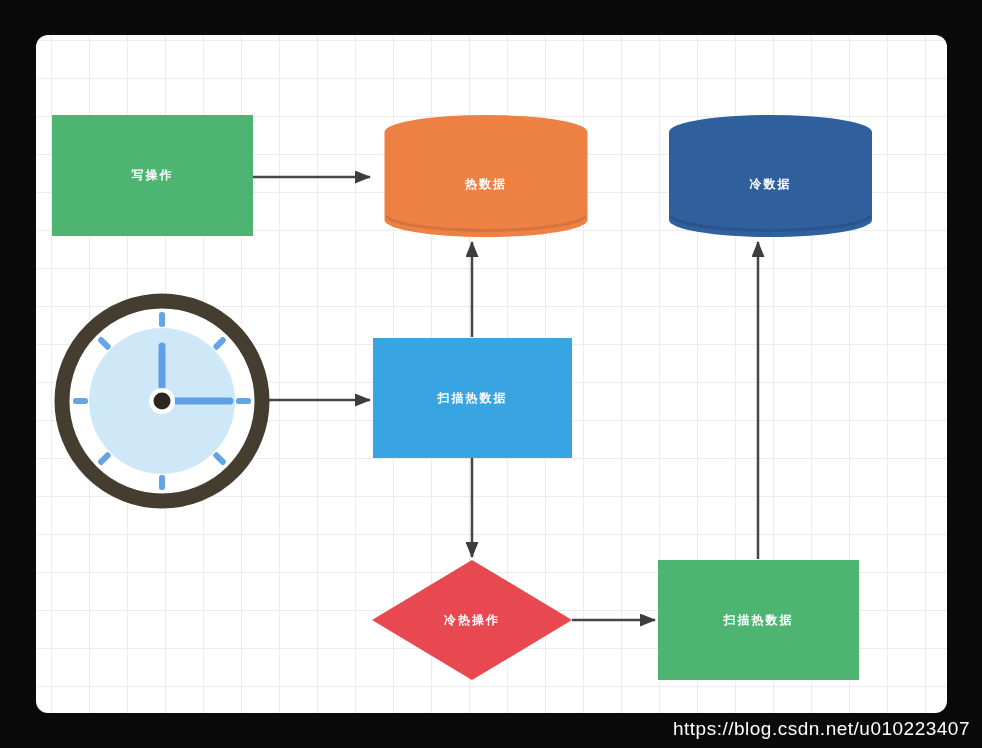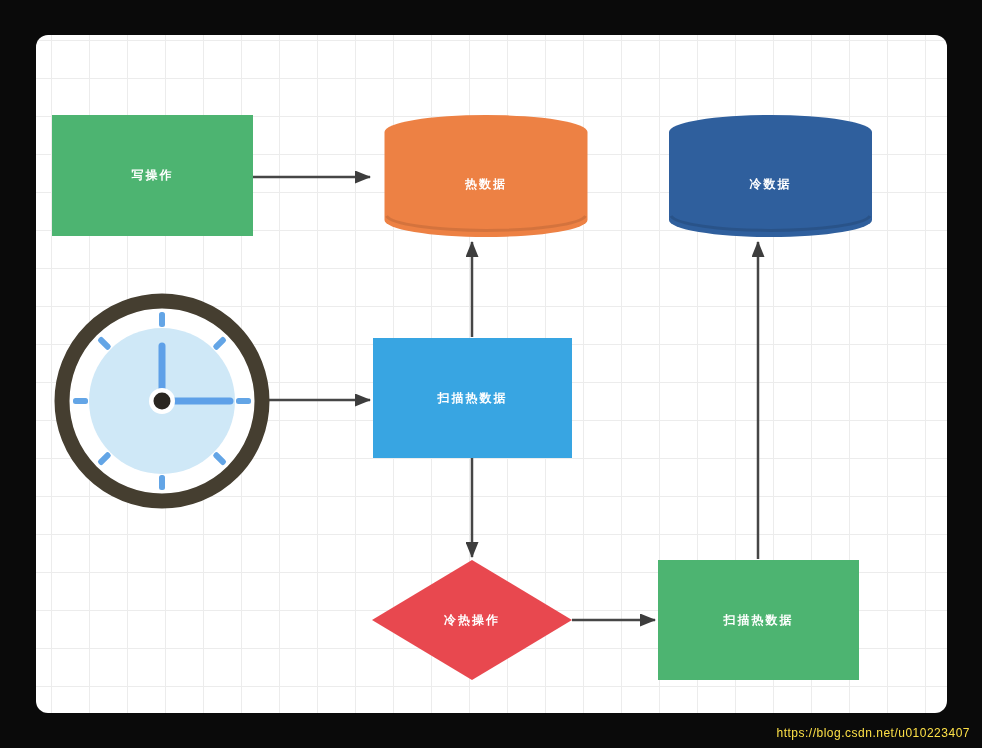--- a/index.html
+++ b/index.html
@@ -25,21 +25,21 @@
   .label{
     position:relative;color:#ffffff;font-size:12px;font-weight:700;
     letter-spacing:2px;white-space:nowrap;z-index:2;
   }
   .rect-green{background:#4DB471;}
   .rect-blue{background:#38A5E2;}
   .cyl .label{padding-top:16px;}
   .clock{position:absolute;}
   .watermark{
     position:absolute;right:12px;bottom:8px;
-    color:#fde047;font-size:12px;letter-spacing:0.5px;
+    color:#ffffff;font-size:19px;letter-spacing:0.5px;
   }
 </style>
 </head>
 <body>
 
 <div class="page">
 
   <div class="canvas"></div>
 
   <svg class="edges" viewBox="0 0 982 748">

